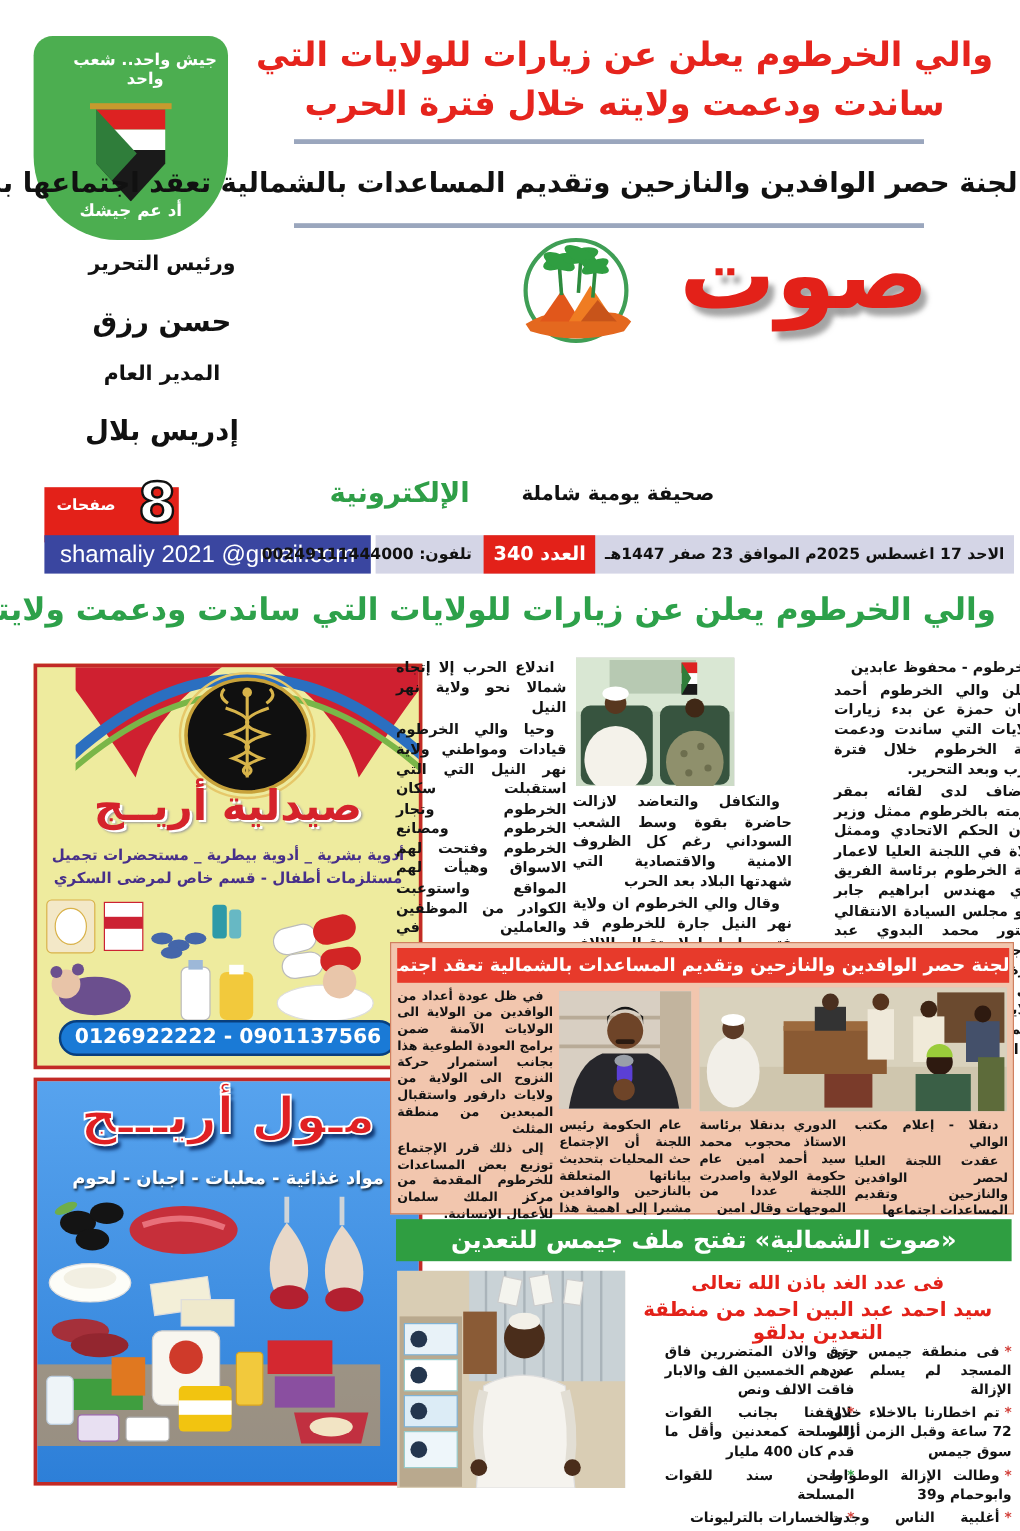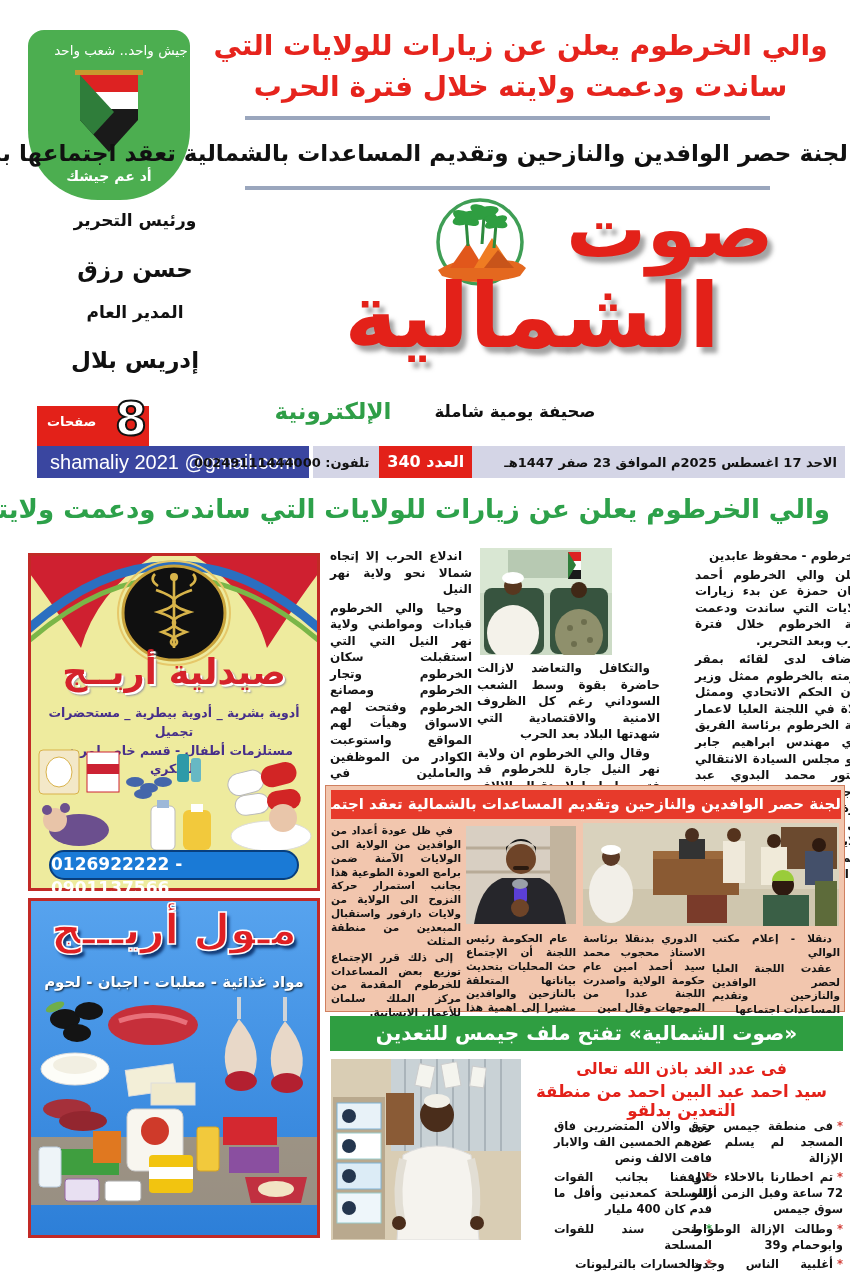--- a/index.html
+++ b/index.html
@@ -3,21 +3,21 @@
 <meta charset="utf-8">
 <style>
   html,body{margin:0;padding:0;background:#ffffff;}
   #page{position:relative;width:850px;height:1276px;background:#fff;overflow:hidden;
         font-family:"DejaVu Sans",sans-serif;}
   .abs{position:absolute;}
   .rtl{direction:rtl;}
   
   .army-badge{left:28px;top:30px;width:162px;height:170px;background:#4cae50;
               border-radius:16px 16px 70px 70px;color:#fff;text-align:center;}
-  .army-badge .t1{font-size:13.5px;font-weight:normal;margin-top:12px;padding-left:24px;}
+  .army-badge .t1{font-size:13.5px;font-weight:bold;margin-top:12px;padding-left:24px;}
   .army-badge .t2{font-size:14px;font-weight:bold;position:absolute;left:0;right:0;bottom:16px;}
   .headline-red{left:198px;top:26px;width:645px;color:#e6241d;font-weight:bold;
                 font-size:28px;line-height:1.45;text-align:center;}
   .rule{background:#9aa6bd;height:4px;}
   .headline-black{left:180px;top:127px;width:668px;color:#111;font-weight:bold;
                   font-size:23px;line-height:52px;height:52px;text-align:center;white-space:nowrap;}
   
   .editors{left:28px;top:208px;width:214px;text-align:center;color:#111;}
   .editors .role{font-size:17px;font-weight:bold;line-height:1.45;}
   .editors .name{font-size:23px;font-weight:bold;margin:23px 0 18px;}
@@ -28,36 +28,36 @@
   .subtitle{left:430px;top:402px;width:170px;font-size:16.5px;font-weight:bold;color:#111;text-align:center;}
   .pages-badge{left:37px;top:406px;width:112px;height:46px;background:#e32119;}
   .pages-badge .lbl{position:absolute;left:10px;top:8px;color:#fff;font-size:13px;font-weight:bold;}
   .pages-badge .num{position:absolute;right:2px;top:-10px;color:#fff;font-size:46px;font-weight:bold;
                     -webkit-text-stroke:2px #111;line-height:1;}
   
   .email-box{left:37px;top:446px;width:272px;height:32px;background:#3a46a0;color:#fff;
              font-family:"Liberation Sans",sans-serif;font-size:20px;line-height:32px;text-align:center;}
   .info-bar{left:313px;top:446px;width:532px;height:32px;background:#d4d5e6;display:flex;
             flex-direction:row;direction:rtl;align-items:center;color:#111;}
-  .info-date{font-size:13px;font-weight:bold;padding:0 8px;white-space:nowrap;margin-left:24px;}
+  .info-date{font-size:13px;font-weight:bold;padding:0 8px;white-space:nowrap;}
   .issue-box{background:#e32119;color:#fff;font-size:16px;font-weight:bold;height:32px;
              line-height:32px;padding:0 8px;white-space:nowrap;}
   .info-phone{font-size:13px;font-weight:bold;padding:0 10px;white-space:nowrap;}
   .lead-headline{left:30px;top:494px;width:800px;font-size:26px;font-weight:bold;color:#2da14a;
                  text-align:center;white-space:nowrap;}
   
-  .ad{border:3px solid #c22a26;}
+  .ad{border:3px solid #c22a26;padding-left:32px;}
   .ad-pharma{left:28px;top:553px;width:286px;height:332px;background:#eeeb9e;}
   .ph-name{position:absolute;left:0;right:0;top:96px;text-align:center;font-size:35px;font-weight:bold;
            color:#d5232b;text-shadow:2px 2px 0 #fff,3px 3px 2px #999;}
   .ph-desc{position:absolute;left:4px;right:4px;top:148px;text-align:center;font-size:12.5px;
            font-weight:bold;color:#472f8a;line-height:1.5;}
   .ph-phone{position:absolute;left:18px;right:18px;bottom:8px;height:26px;background:#1a7ad6;
             border:2px solid #083f7e;border-radius:16px;color:#fff;font-weight:bold;font-size:17px;
-            line-height:24px;direction:ltr;font-family:"DejaVu Sans",sans-serif;}
+            line-height:24px;text-align:center;direction:ltr;font-family:"DejaVu Sans",sans-serif;}
   .ad-mall{left:28px;top:898px;width:286px;height:334px;background:linear-gradient(#57a3ee,#2d7fd8);}
   .mall-name{position:absolute;left:0;right:0;top:4px;text-align:center;font-size:42px;font-weight:bold;
              color:#e02023;-webkit-text-stroke:1.5px #fff;text-shadow:3px 4px 3px #123a75;}
   .mall-sub{position:absolute;left:0;right:0;top:72px;text-align:center;color:#fff;font-size:15px;
             font-weight:bold;text-shadow:1px 1px 2px #123;}
   .mall-phone{position:absolute;left:0;right:0;bottom:4px;text-align:center;color:#e02023;font-size:21px;
               font-weight:bold;direction:ltr;-webkit-text-stroke:1px #fff;text-shadow:0 0 4px #fff;}
   
   .article{color:#131313;}
   .article p{margin:0 0 2px;text-indent:10px;}
@@ -143,21 +143,20 @@
       <ellipse cx="42" cy="22" rx="14" ry="6" transform="rotate(-20 42 22)"></ellipse>
       <ellipse cx="42" cy="22" rx="14" ry="6" transform="rotate(25 42 22)"></ellipse>
       <ellipse cx="60" cy="17" rx="15" ry="6" transform="rotate(-15 60 17)"></ellipse>
       <ellipse cx="60" cy="17" rx="15" ry="6" transform="rotate(28 60 17)"></ellipse>
       <ellipse cx="72" cy="26" rx="12" ry="5" transform="rotate(-25 72 26)"></ellipse>
       <ellipse cx="72" cy="26" rx="12" ry="5" transform="rotate(20 72 26)"></ellipse>
     </g>
   </svg>
 
   <div class="abs mast-title mast1 rtl">صوت</div>
-  <div class="abs mast-title mast2 rtl">الشمالية</div>
   <div class="abs edition rtl">الإلكترونية</div>
   <div class="abs subtitle rtl">صحيفة يومية شاملة</div>
 
   <div class="abs pages-badge">
     <span class="lbl">صفحات</span>
     <span class="num">8</span>
   </div>
 
   <div class="abs email-box">shamaliy 2021 @gmail.com</div>
   <div class="abs info-bar">

